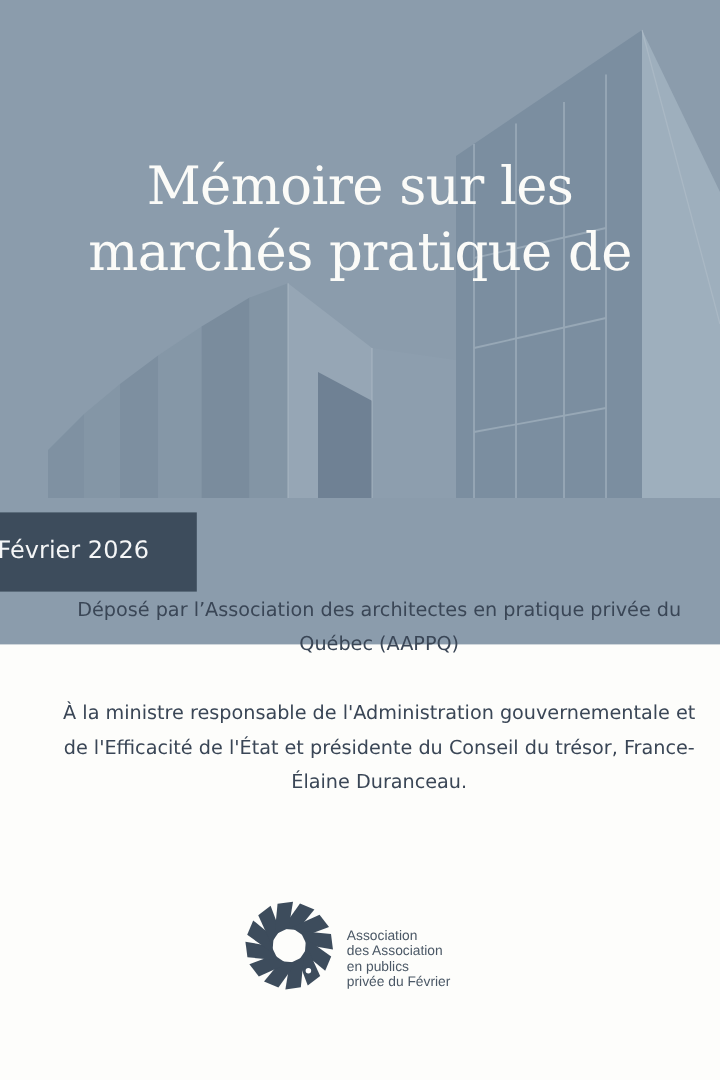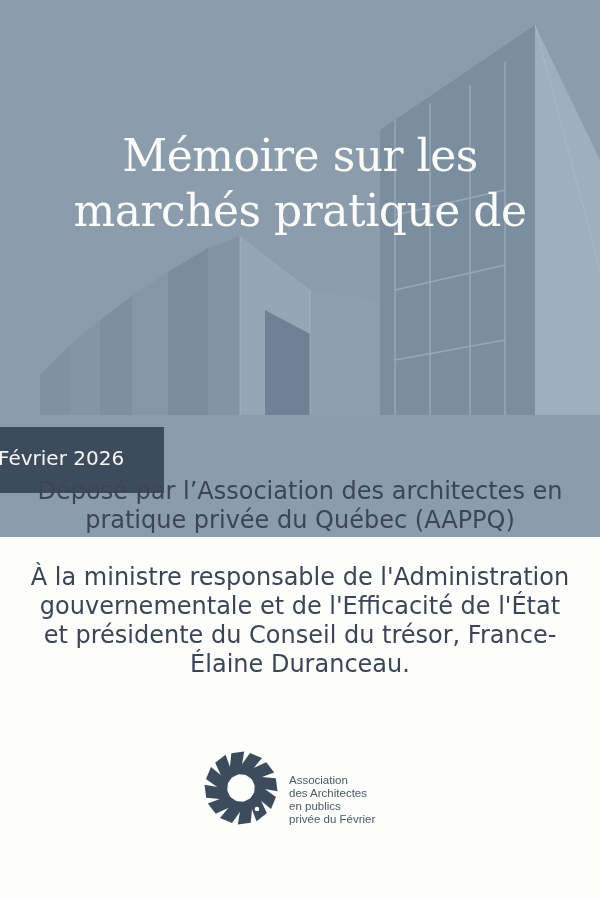--- a/index.html
+++ b/index.html
@@ -24,21 +24,21 @@
     .date-badge {
       position: absolute; left: 0; top: 379px; width: 164px; height: 66px;
       background: #3d4c5c; color: #f5f6f7;
       font-size: 20px; line-height: 62px;
       padding-left: 0; box-sizing: border-box;
       white-space: nowrap; overflow: hidden; margin-top: 48px;
     }
     .date-badge span { margin-left: -2px; }
     .body-text {
       position: absolute; left: 30px; width: 540px; text-align: center;
-      color: #3a4656; font-size: 24px; line-height: 29px; margin: 0;
+      color: #3a4656; font-size: 16px; line-height: 29px; margin: 16px;
     }
     .p1 { top: 477px; }
     .p2 { top: 563px; }
     .logo {
       position: absolute; left: 203px; top: 750px; width: 220px; height: 80px;
     }
     .logo svg { position: absolute; left: 0; top: 0; }
     .logo-text {
       position: absolute; left: 86px; top: 10px;
       font-family: "Liberation Sans", sans-serif;
@@ -109,17 +109,17 @@
         <polygon points="-6,-14 9,-35 21,-30 7,-13" transform="rotate(210)"></polygon>
         <polygon points="-6,-14 9,-35 21,-30 7,-13" transform="rotate(240)"></polygon>
         <polygon points="-6,-14 9,-35 21,-30 7,-13" transform="rotate(270)"></polygon>
         <polygon points="-6,-14 9,-35 21,-30 7,-13" transform="rotate(300)"></polygon>
         <polygon points="-6,-14 9,-35 21,-30 7,-13" transform="rotate(330)"></polygon>
       </g>
     <circle cx="16" cy="21" r="2.3" fill="#ffffff"></circle>
   </svg>
   <div class="logo-text">
     <div>Association</div>
-    <div>des Architectes</div>
+    <div>des Association</div>
     <div>en publics</div>
     <div>privée du Février</div>
   </div>
 </div>
 
 </body></html>

